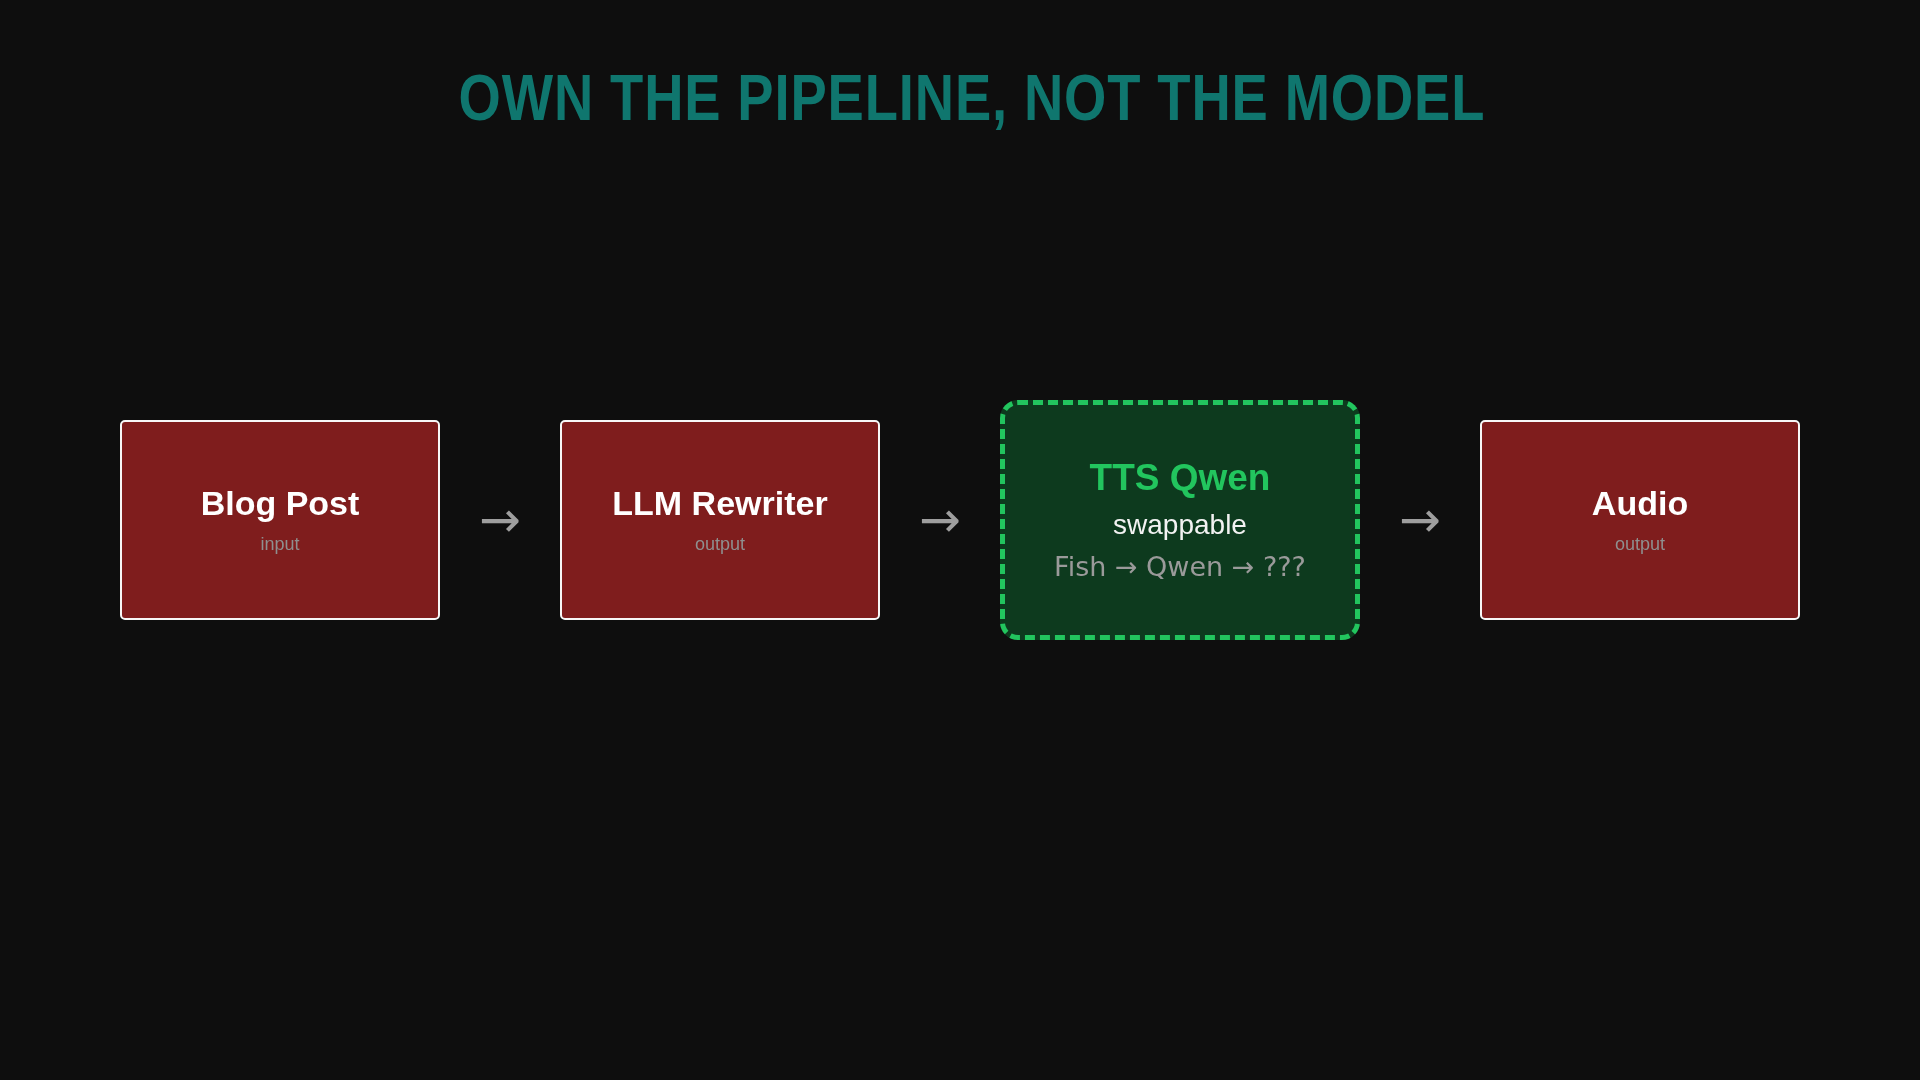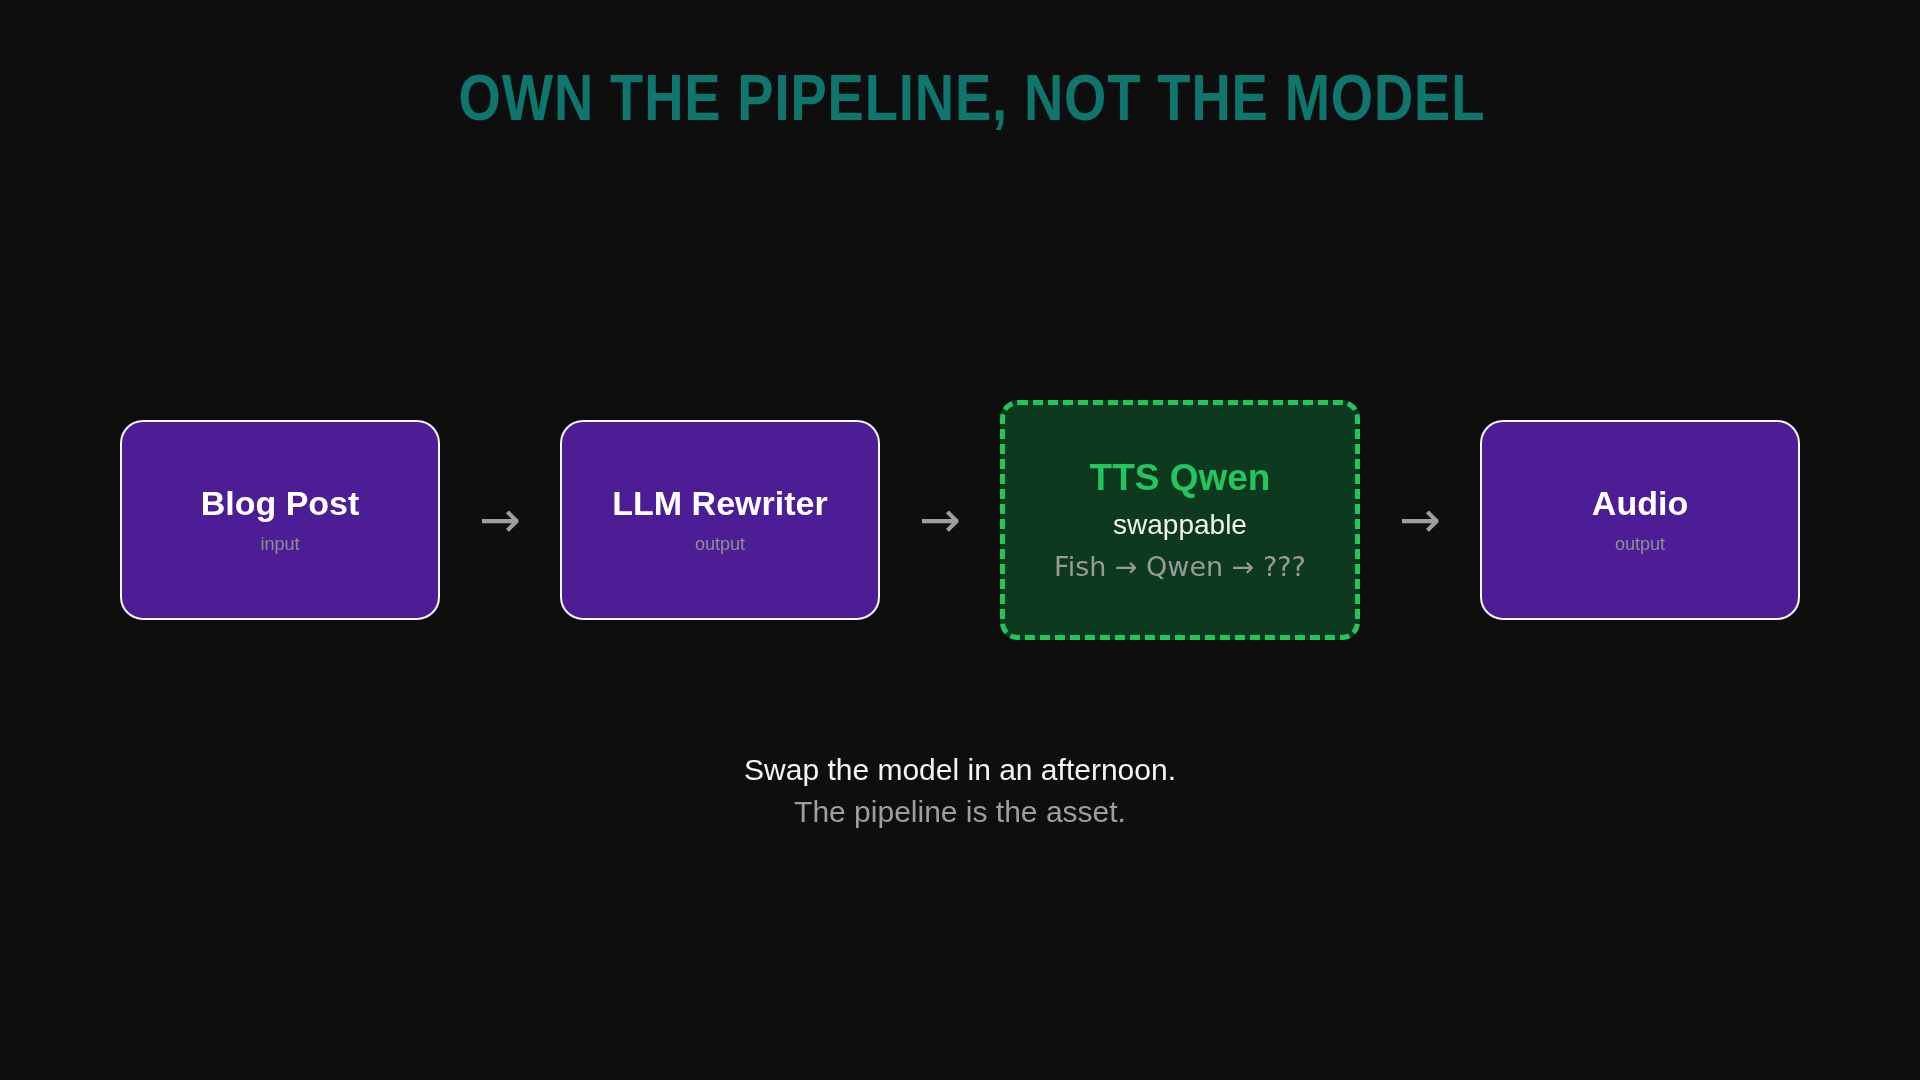--- a/index.html
+++ b/index.html
@@ -44,23 +44,23 @@
     left: 0;
     right: 0;
     height: 240px;
     display: flex;
     justify-content: center;
     align-items: center;
   }
   .node {
     width: 316px;
     height: 196px;
-    background: #4c1d95;
+    background: #7f1d1d;
     border: 2px solid #f7f7f7;
-    border-radius: 23px;
+    border-radius: 5px;
     display: flex;
     flex-direction: column;
     align-items: center;
     justify-content: center;
     gap: 13px;
     flex: 0 0 auto;
   }
   .node--highlight {
     width: 350px;
     height: 230px;
@@ -156,18 +156,14 @@
 
     <div class="arrow">→</div>
 
     <div class="node">
       <div class="node-title">Audio</div>
       <div class="node-sub">output</div>
     </div>
 
   </div>
 
-  <div class="footer">
-    <div class="footer-line1">Swap the model in an afternoon.</div>
-    <div class="footer-line2">The pipeline is the asset.</div>
-  </div>
 
 </div>
 
 </body></html>

